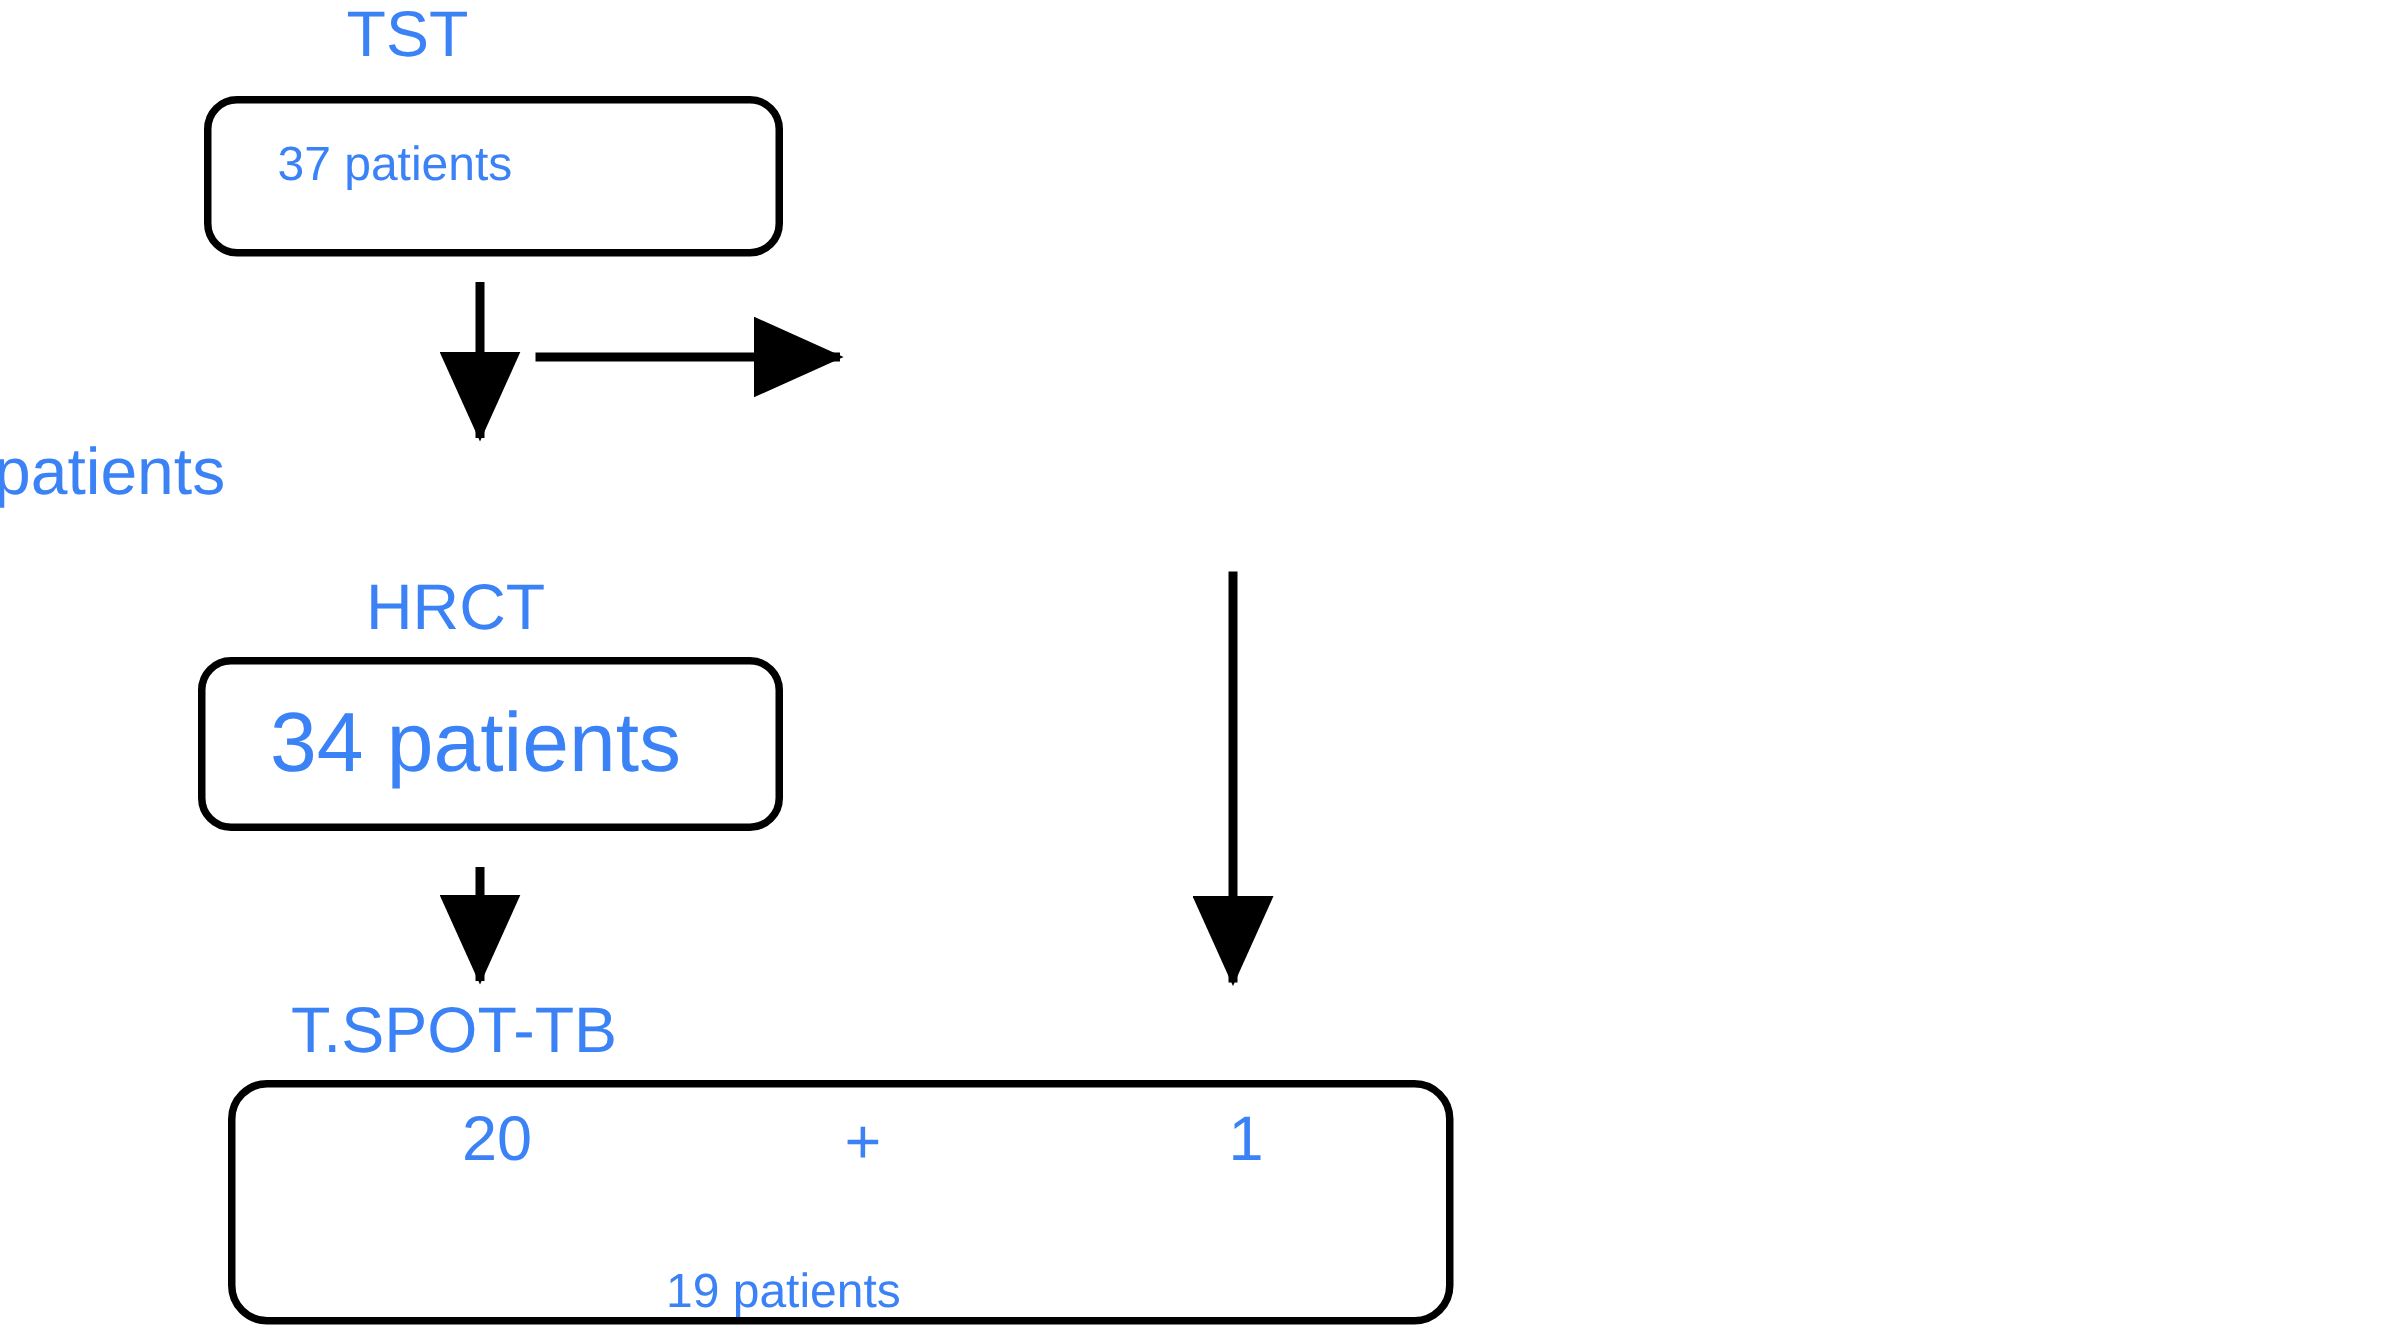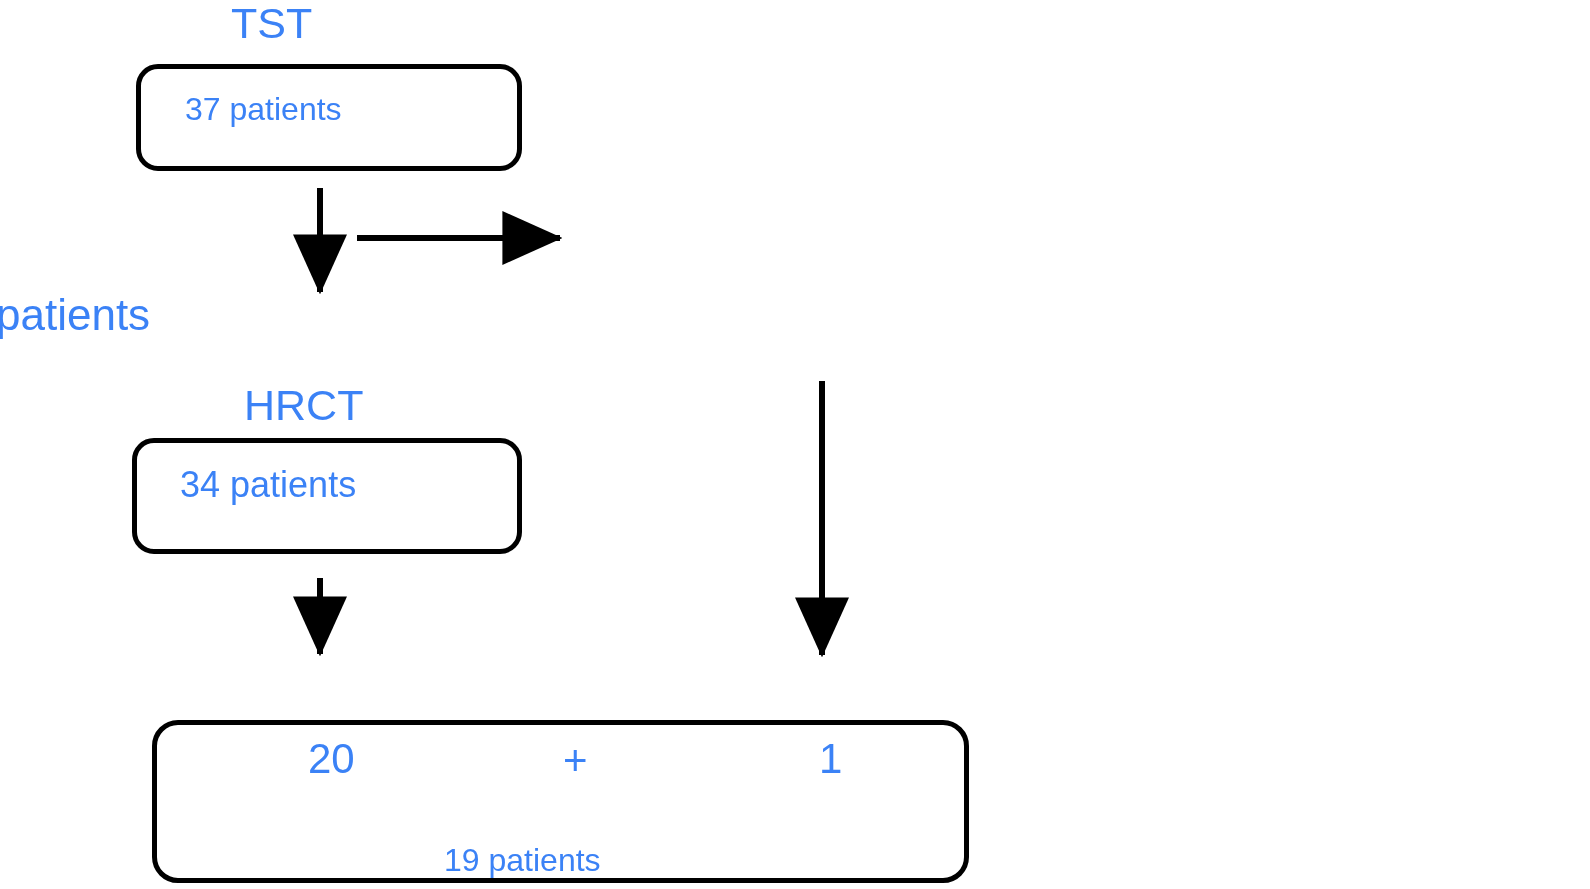--- a/index.html
+++ b/index.html
@@ -38,21 +38,21 @@
     white-space: nowrap;
     line-height: 1;
     font-weight: 400;
     color: #3b82f6;
   }
   #label-tst      { left: 231px; top: 2px;   font-size: 43px; }
   #label-hrct     { left: 244px; top: 371px; font-size: 43px; margin-top: 13px; }
   #label-tspot    { left: 194px; top: 666px; font-size: 43px; }
 
   #text-37        { left: 185px; top: 93px;  font-size: 32px; }
-  #text-34        { left: 180px; top: 467px; font-size: 36px; }
+  #text-34        { left: 180px; top: 467px; font-size: 56px; }
 
   #text-excluded  { left: 597px; top: 212px; font-size: 44px; }
   #text-patients-clip { left: -4px; top: 293px; font-size: 44px; }
 
   #text-18        { left: 308px; top: 738px; font-size: 42px; }
   #text-plus      { left: 563px; top: 740px; font-size: 42px; }
   #text-1         { left: 819px; top: 738px; font-size: 42px; }
   #text-19        { left: 444px; top: 844px; font-size: 32px; }
 
   
@@ -100,20 +100,21 @@
 
 
   <div class="lbl" id="text-patients-clip">patients</div>
 
   <div class="lbl" id="label-hrct">HRCT</div>
 
   <div class="node-box" id="box-hrct"></div>
 
   <div class="lbl" id="text-34">34 patients</div>
 
+  <div class="lbl" id="label-tspot">T.SPOT-TB</div>
 
   <div class="node-box" id="box-tspot"></div>
 
   <div class="lbl" id="text-18">20</div>
 
   <div class="lbl" id="text-plus">+</div>
 
   <div class="lbl" id="text-1">1</div>
 
   <div class="lbl" id="text-19">19 patients</div>

